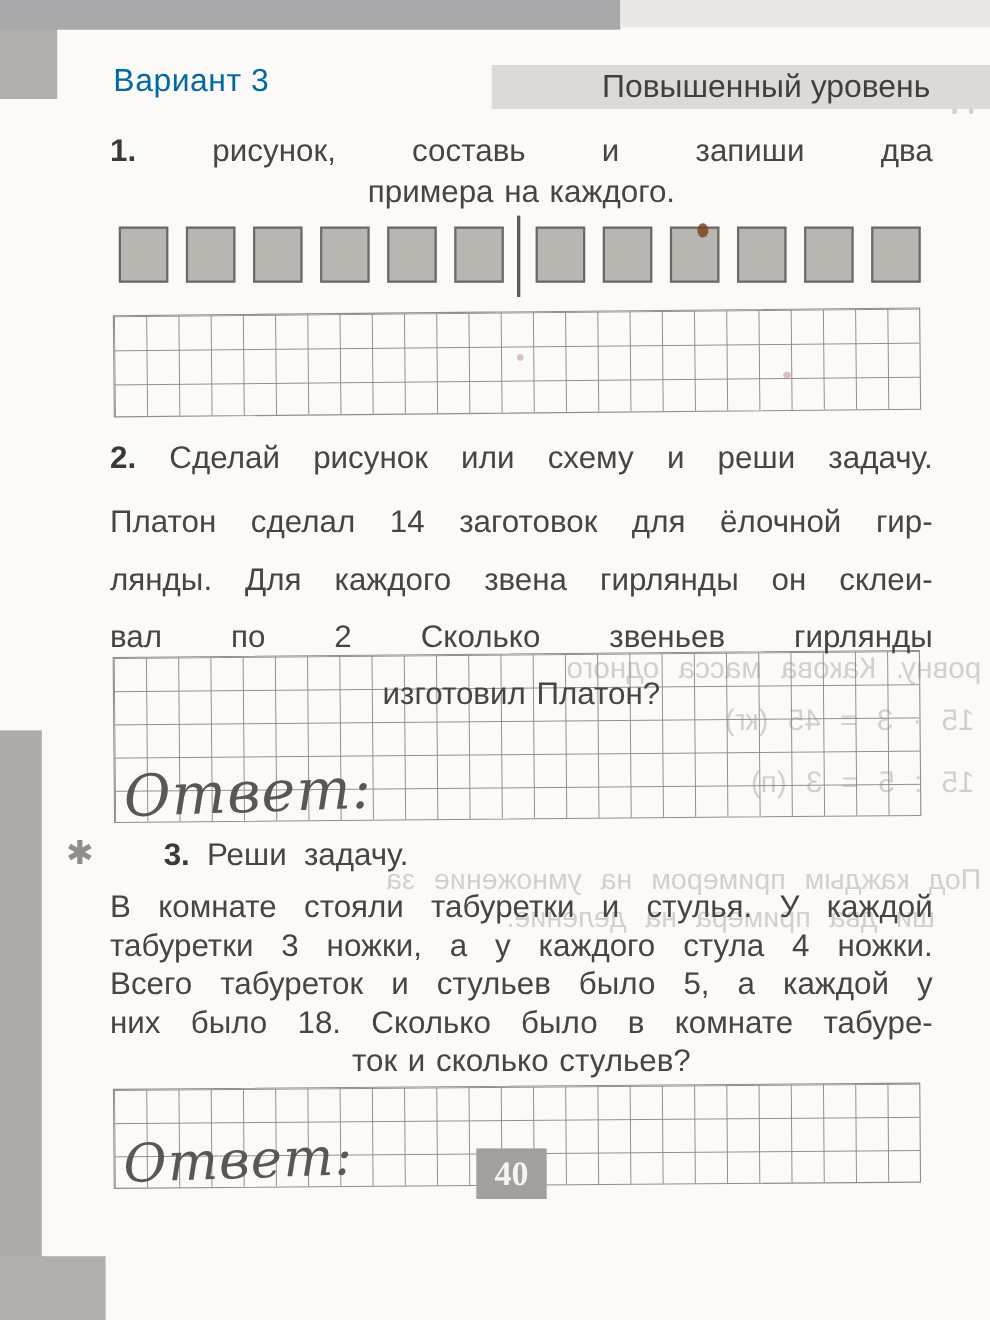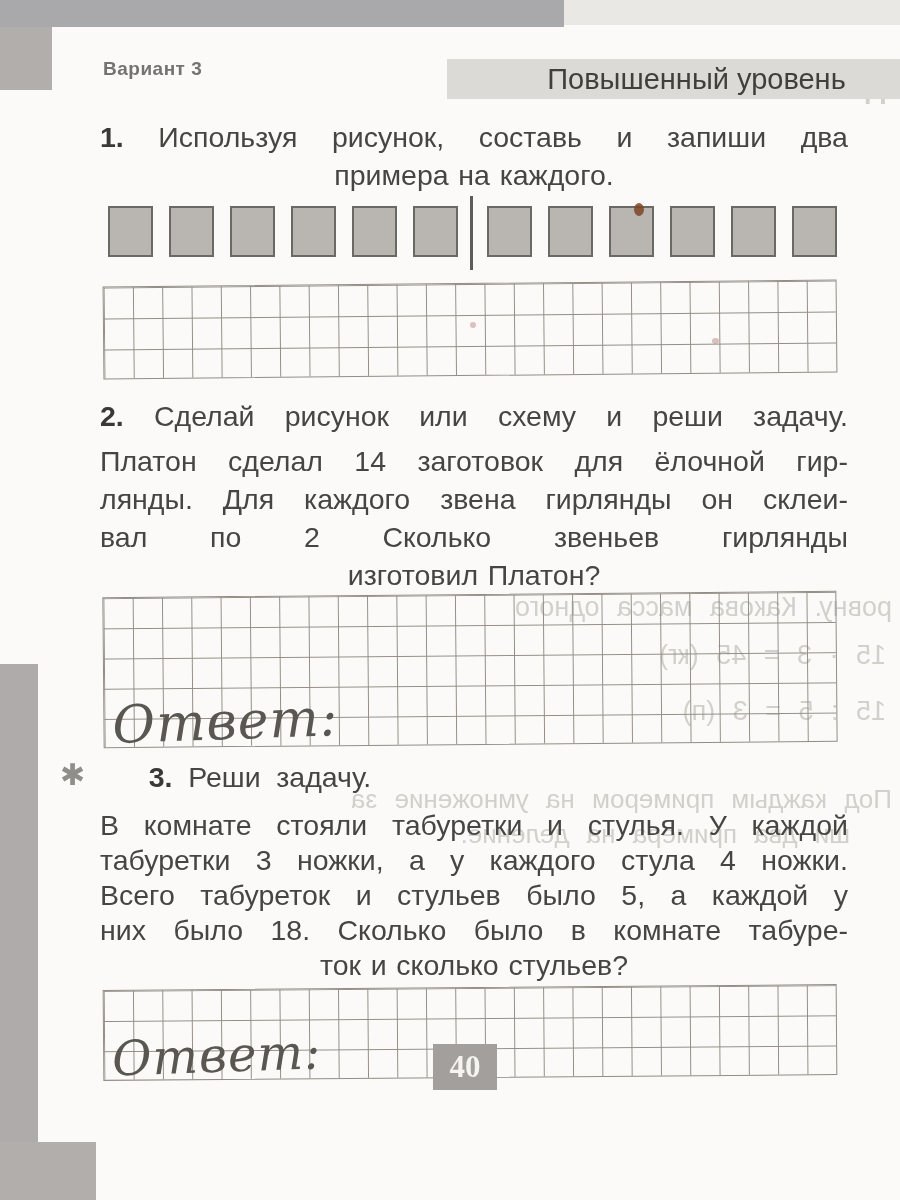--- a/index.html
+++ b/index.html
@@ -20,36 +20,36 @@
   .ghost{
     position:absolute;z-index:1;white-space:nowrap;overflow:hidden;
     color:#c9c6c0;opacity:.8;transform:scaleX(-1);filter:blur(.5px);
     word-spacing:10px;line-height:1.1;
   }
   .ghost.bold{font-weight:bold;}
 
   
   .variant{
     position:absolute;left:103px;top:58px;z-index:3;
-    font-size:19px;font-weight:bold;color:#737373;letter-spacing:.5px;
+    font-size:29px;font-weight:normal;color:#0369a1;letter-spacing:.5px;
   }
   .level-band{
     position:absolute;left:447px;top:59px;width:411px;height:40px;z-index:2;
     background:#dcdad6;display:flex;align-items:center;justify-content:center;
     font-size:29px;color:#413f3d;padding-left:44px;
   }
 
   
   .textblock{position:absolute;left:100px;width:748px;z-index:3;font-size:28.5px;}
   .tline{display:flex;align-items:center;column-gap:.34em;justify-content:center;}
   .tline.just{justify-content:space-between;column-gap:0;}
   .tline .bold{font-weight:bold;color:#3a3937;}
   #task1-lines{top:118px;} #task1-lines .tline{height:38px;}
   #task2-title{top:397px;} #task2-title .tline{height:38px;}
-  #task2-body {top:442px;} #task2-body  .tline{height:38px;}
+  #task2-body {top:442px;} #task2-body  .tline{height:38px;margin-top:14px;}
   #task3-title{top:759px;left:95px;width:330px;} #task3-title .tline{height:36px;column-gap:.55em;}
   #task3-body {top:808px;} #task3-body  .tline{height:35px;}
   .star{position:absolute;left:60px;top:757px;z-index:3;font-size:30px;color:#908e8a;}
 
   
   .sq-row{position:absolute;top:206px;display:flex;column-gap:16px;z-index:3;}
   #sq-left{left:108px;} #sq-right{left:487px;}
   .square{width:45px;height:51px;box-sizing:border-box;background:#b9b6b2;border:2px solid #6b6964;}
   .divider{position:absolute;left:470px;top:196px;width:3px;height:74px;background:#5e5c59;z-index:3;}
 
@@ -107,21 +107,20 @@
     </div>
 
   <div class="variant">Вариант 3</div>
   <div class="level-band">
     <span>Повышенный уровень</span>
   </div>
 
   <div class="textblock" id="task1-lines">
       <div class="tline just">
         <span class="bold">1.</span>
-        <span>Используя</span>
         <span>рисунок,</span>
         <span>составь</span>
         <span>и</span>
         <span>запиши</span>
         <span>два</span>
       </div>
       <div class="tline">
         <span>примера</span>
         <span>на</span>
         <span>каждого.</span>

